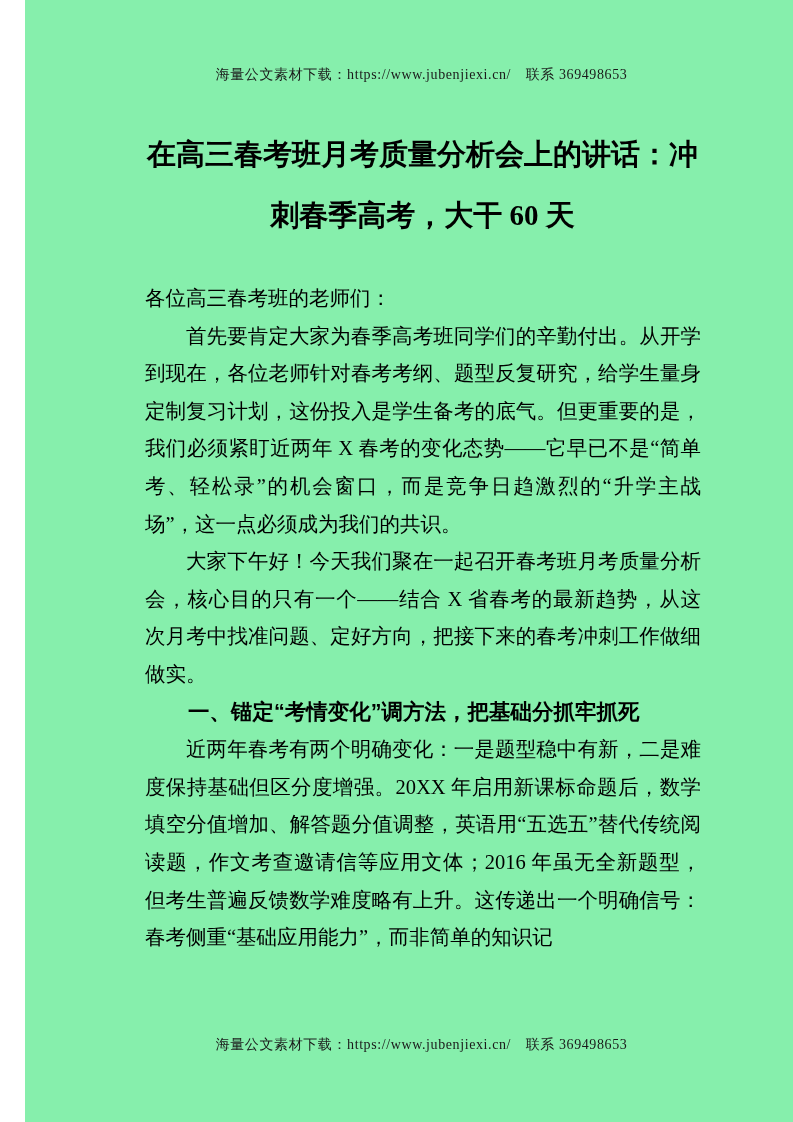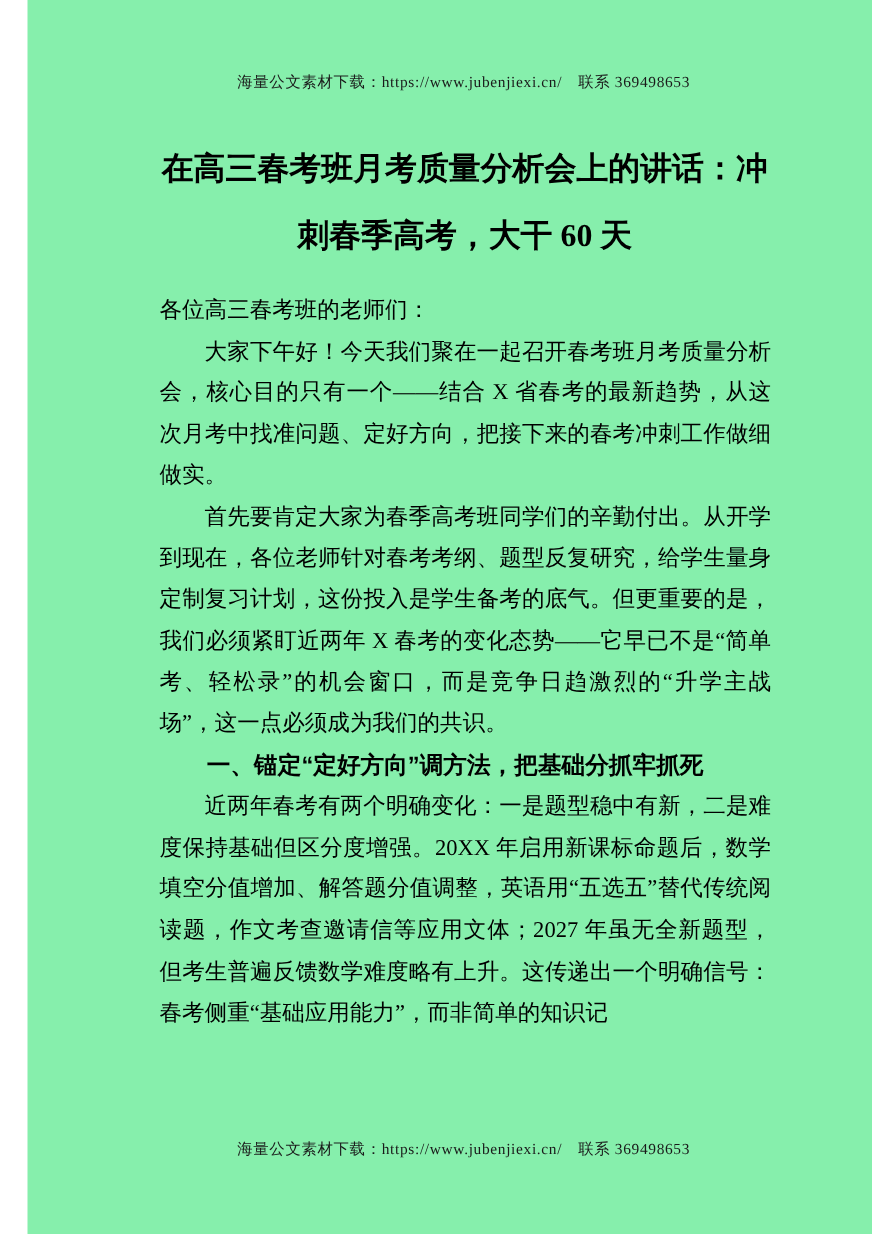--- a/index.html
+++ b/index.html
@@ -44,21 +44,21 @@
     width: 557px;
     margin: 0;
     font-size: 29px;
     line-height: 61px;
     font-weight: bold;
     text-align: center;
     font-family: "Liberation Serif", "DejaVu Serif", serif;
   }
   .doc-body {
     position: absolute;
-    top: 264px;
+    top: 280px;
     left: 120px;
     width: 556px;
     font-size: 20.5px;
     line-height: 37.6px;
     text-align: justify;
   }
   .doc-body p, .doc-body h2 {
     margin: 0;
     padding: 0;
   }
@@ -83,27 +83,27 @@
 
   <header class="page-header">
     <span>海量公文素材下载：https://www.jubenjiexi.cn/　联系 369498653</span>
   </header>
 
   <h1 class="doc-title">在高三春考班月考质量分析会上的讲话：冲刺春季高考，大干 60 天</h1>
 
   <main class="doc-body">
     <p class="salutation">各位高三春考班的老师们：</p>
 
+    <p class="para">首先要肯定大家为春季高考班同学们的辛勤付出。从开学到现在，各位老师针对春考考纲、题型反复研究，给学生量身定制复习计划，这份投入是学生备考的底气。但更重要的是，我们必须紧盯近两年 X 春考的变化态势——它早已不是“简单考、轻松录”的机会窗口，而是竞争日趋激烈的“升学主战场”，这一点必须成为我们的共识。</p>
+
     <p class="para">大家下午好！今天我们聚在一起召开春考班月考质量分析会，核心目的只有一个——结合 X 省春考的最新趋势，从这次月考中找准问题、定好方向，把接下来的春考冲刺工作做细做实。</p>
 
-    <p class="para">首先要肯定大家为春季高考班同学们的辛勤付出。从开学到现在，各位老师针对春考考纲、题型反复研究，给学生量身定制复习计划，这份投入是学生备考的底气。但更重要的是，我们必须紧盯近两年 X 春考的变化态势——它早已不是“简单考、轻松录”的机会窗口，而是竞争日趋激烈的“升学主战场”，这一点必须成为我们的共识。</p>
 
+    <h2 class="section-heading">一、锚定“考情变化”调方法，把基础分抓牢抓死</h2>
 
-    <h2 class="section-heading">一、锚定“定好方向”调方法，把基础分抓牢抓死</h2>
-
-    <p class="para">近两年春考有两个明确变化：一是题型稳中有新，二是难度保持基础但区分度增强。20XX 年启用新课标命题后，数学填空分值增加、解答题分值调整，英语用“五选五”替代传统阅读题，作文考查邀请信等应用文体；2027 年虽无全新题型，但考生普遍反馈数学难度略有上升。这传递出一个明确信号：春考侧重“基础应用能力”，而非简单的知识记</p>
+    <p class="para">近两年春考有两个明确变化：一是题型稳中有新，二是难度保持基础但区分度增强。20XX 年启用新课标命题后，数学填空分值增加、解答题分值调整，英语用“五选五”替代传统阅读题，作文考查邀请信等应用文体；2016 年虽无全新题型，但考生普遍反馈数学难度略有上升。这传递出一个明确信号：春考侧重“基础应用能力”，而非简单的知识记</p>
   </main>
 
   <footer class="page-footer">
     <span>海量公文素材下载：https://www.jubenjiexi.cn/　联系 369498653</span>
   </footer>
 
 </div>
 
 </body></html>

